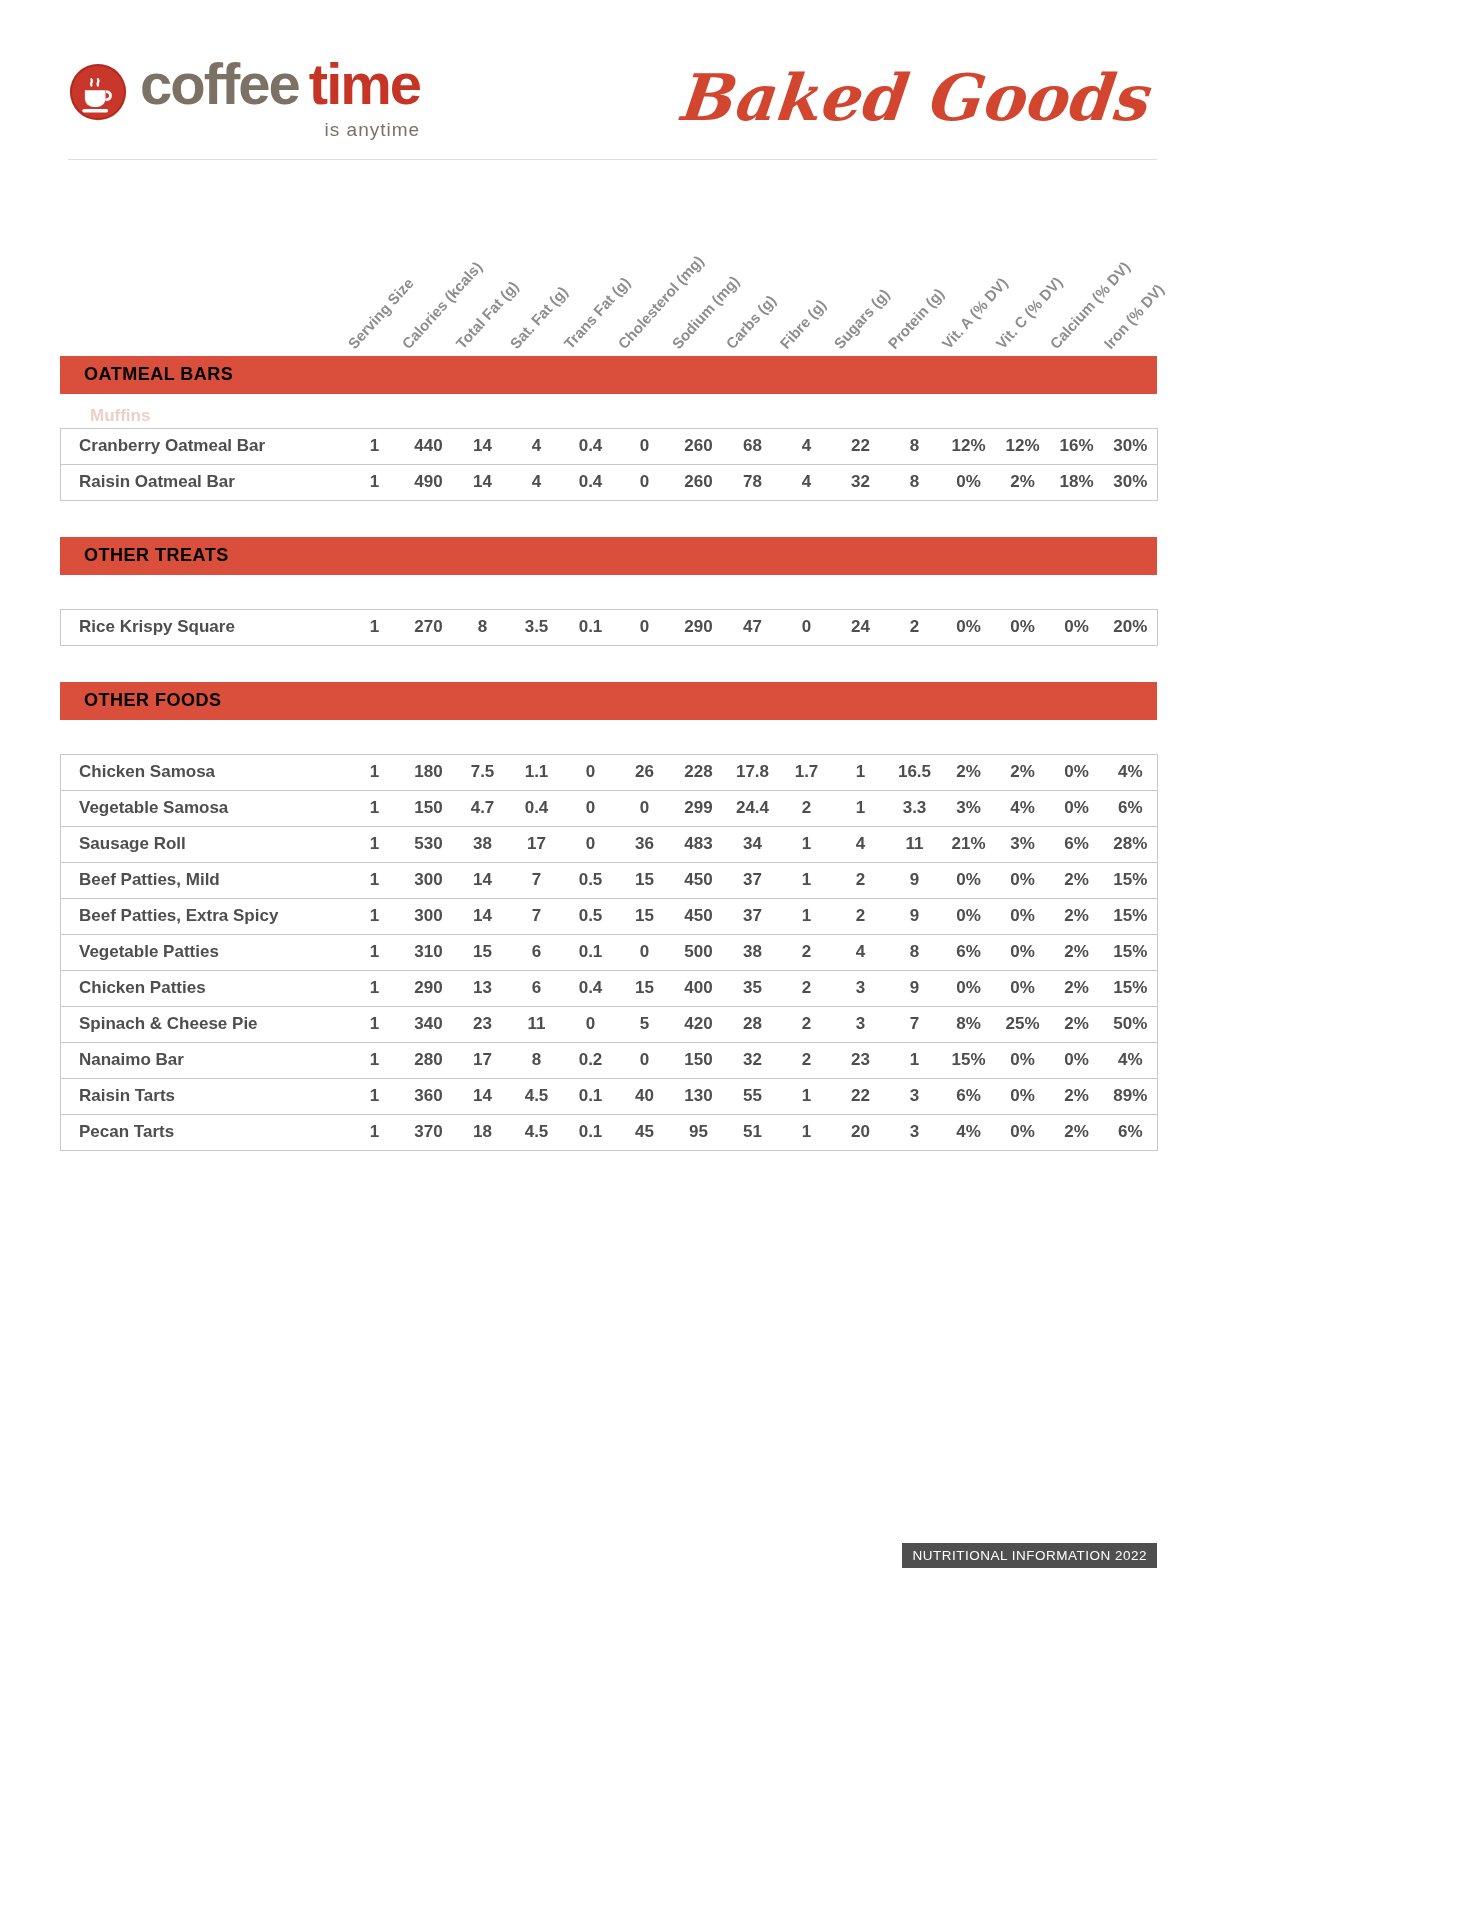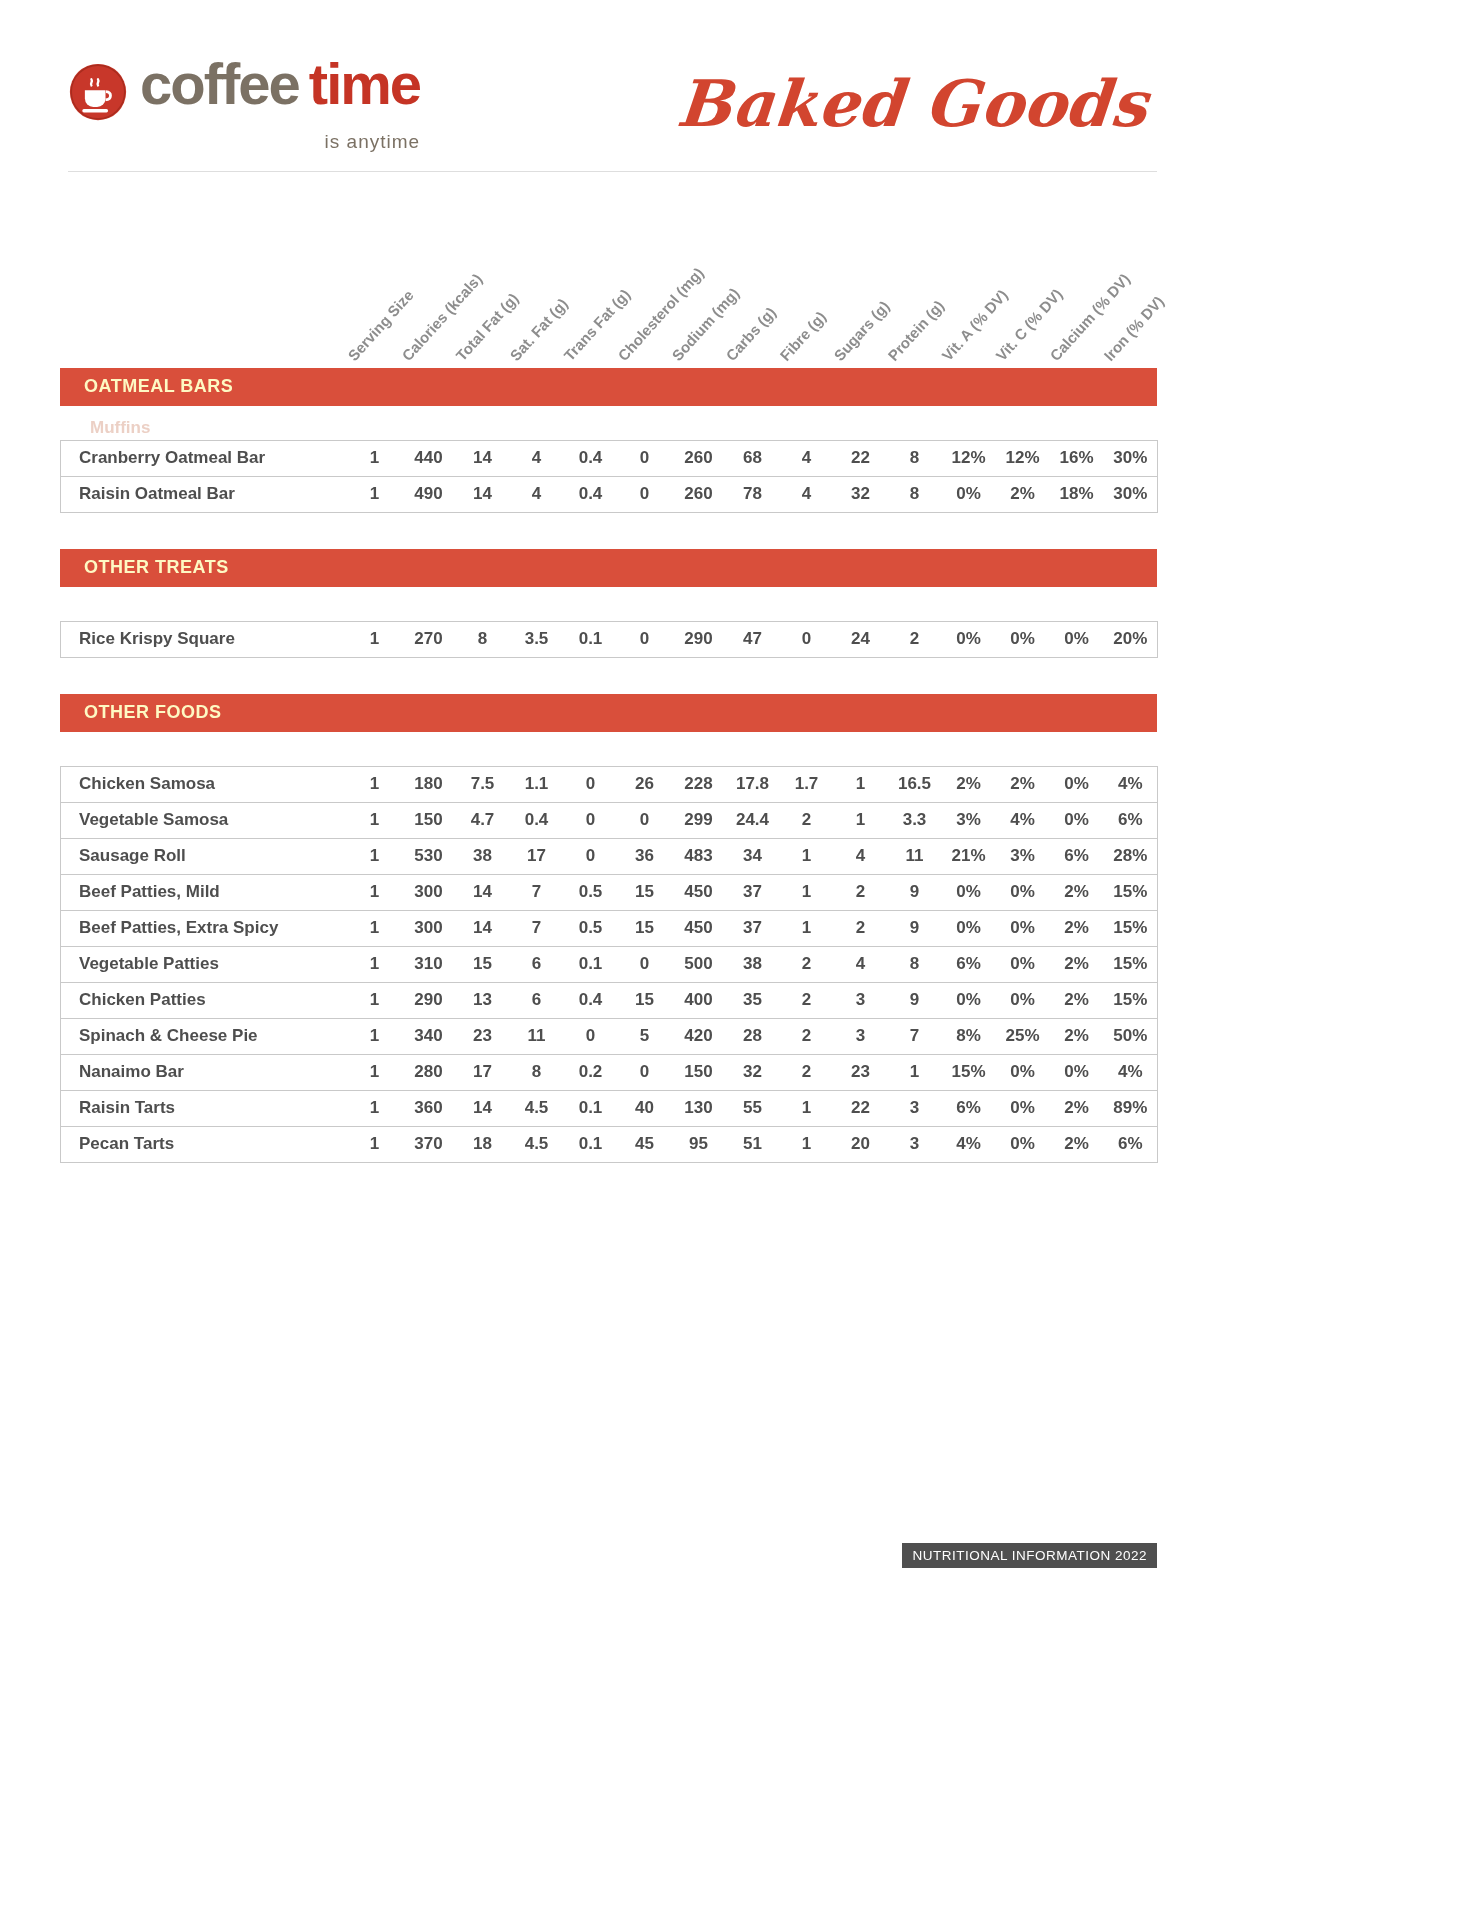--- a/index.html
+++ b/index.html
@@ -11,21 +11,21 @@
   }
   .page { position:absolute; left:60px; top:12px; width:1097px; height:1920px; }
 
   
   .masthead { display:flex; justify-content:space-between; align-items:center; padding-top:42px; padding-left:8px; }
   .logo { display:flex; align-items:flex-start; gap:12px; }
   .logo-icon { width:60px; height:60px; margin-top:8px; flex:0 0 auto; }
   .logo-words { font-size:58px; font-weight:bold; letter-spacing:-2px; line-height:1.05; white-space:nowrap; }
   .logo-w1 { color:var(--logo-gray, #7b7164); }
   .logo-w2 { color:var(--logo-red, #c53425); margin-left:10px; }
-  .logo-tagline { text-align:right; color:var(--logo-gray, #7b7164); font-size:19px; letter-spacing:1px; margin-top:16px; }
+  .logo-tagline { text-align:right; color:var(--logo-gray, #7b7164); font-size:19px; letter-spacing:1px; margin-top:4px; }
   .doc-title {
     font-family:"DejaVu Serif", serif; font-style:italic; font-weight:bold;
     font-size:64px; color:var(--accent-red, #d2452f);
     transform:skewX(-8deg); padding-right:6px; white-space:nowrap;
   }
   .rule { border-top:1px solid #dedede; margin-top:18px; margin-left:8px; }
 
   
   .col-headers { position:relative; height:168px; margin-top:28px; }
   .col-header {
@@ -33,21 +33,21 @@
     transform:rotate(-48deg); transform-origin:0 100%;
     white-space:nowrap; color:#8d8d8d; font-weight:bold; font-size:15px;
   }
 
   
   .section + .section { margin-top:36px; }
   .banner {
     position:relative; height:38px; background:var(--banner-red, #d94f3b);
     display:flex; align-items:center; margin-bottom:34px;
   }
-  .banner-label { color:#fef9c3; font-weight:bold; font-size:18px; letter-spacing:0.5px; padding-left:24px; }
+  .banner-label { color:#000000; font-weight:bold; font-size:18px; letter-spacing:0.5px; padding-left:24px; }
   .ghost-label { position:absolute; left:30px; top:50px; color:#ecd0c5; font-weight:bold; font-size:17px; }
 
   .nutrition-table { width:100%; border-collapse:collapse; table-layout:fixed;
     border-left:1px solid #c9c9c9; border-right:1px solid #c9c9c9; }
   .nutrition-table td {
     border-top:1px solid #c9c9c9; border-bottom:1px solid #c9c9c9;
     height:36px; text-align:center; vertical-align:middle;
     font-weight:bold; font-size:17px; color:#4e4e4e;
   }
   .nutrition-table td.row-name { text-align:left; padding-left:18px;margin-top:11px; }

